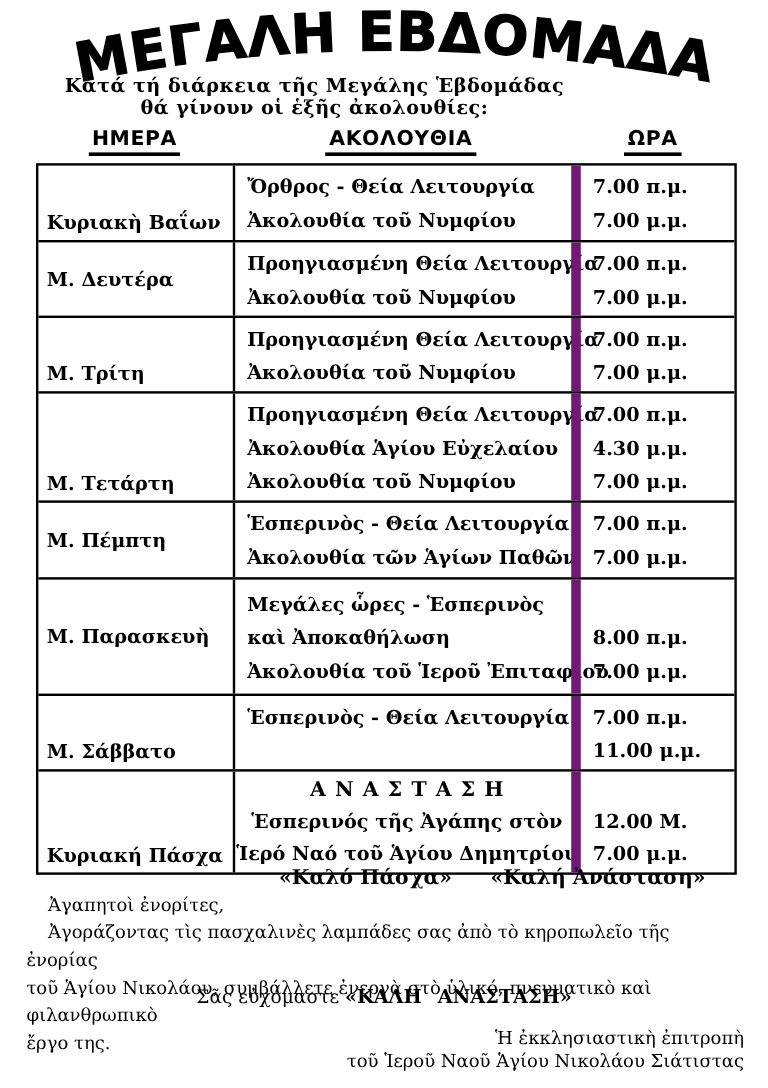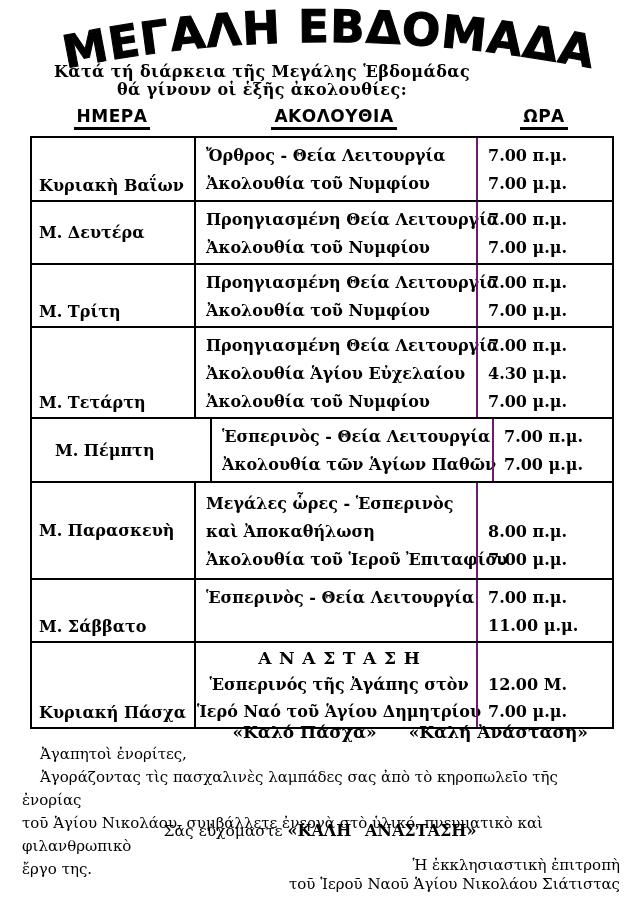--- a/index.html
+++ b/index.html
@@ -36,33 +36,33 @@
   .table{
     position:absolute;top:136px;left:30px;width:584px;
     border:2px solid #000;background:#fff;
   }
   .trow{display:grid;grid-template-columns:162px 282px 138px;}
   .trow + .trow{border-top:2px solid #000;}
   .trow:nth-child(1){min-height:62px;}
   .trow:nth-child(2){min-height:59px;}
   .trow:nth-child(3){min-height:63px;}
   .trow:nth-child(4){min-height:90px;}
-  .trow:nth-child(5){min-height:64px;padding-left:16px;}
+  .trow:nth-child(5){min-height:64px;}
   .trow:nth-child(6){min-height:97px;}
   .trow:nth-child(7){min-height:63px;}
   .trow:nth-child(8){min-height:84px;}
 
   .day{
     display:flex;flex-direction:column;justify-content:flex-end;
     padding:3px 2px 5px 7px;font-weight:bold;font-size:16px;
   }
   .day.vc{justify-content:center;padding-bottom:3px;}
 
   .svc{border-left:2px solid #000;padding:3px 4px 2px 10px;}
-  .tm {border-left:2px solid #701a75;padding:3px 2px 2px 10px;}
+  .tm {border-left:8px solid #701a75;padding:3px 2px 2px 10px;}
   .trow:nth-child(6) .svc,.trow:nth-child(6) .tm{padding-top:6px;}
   .trow:nth-child(8) .svc,.trow:nth-child(8) .tm{padding-top:1px;}
 
   .line{
     height:28px;display:flex;align-items:center;
     font-weight:bold;font-size:16px;white-space:nowrap;
   }
   .trow:nth-child(8) .line{height:27px;}
   .svc.centered .line{justify-content:center;}
   .line.banner{

